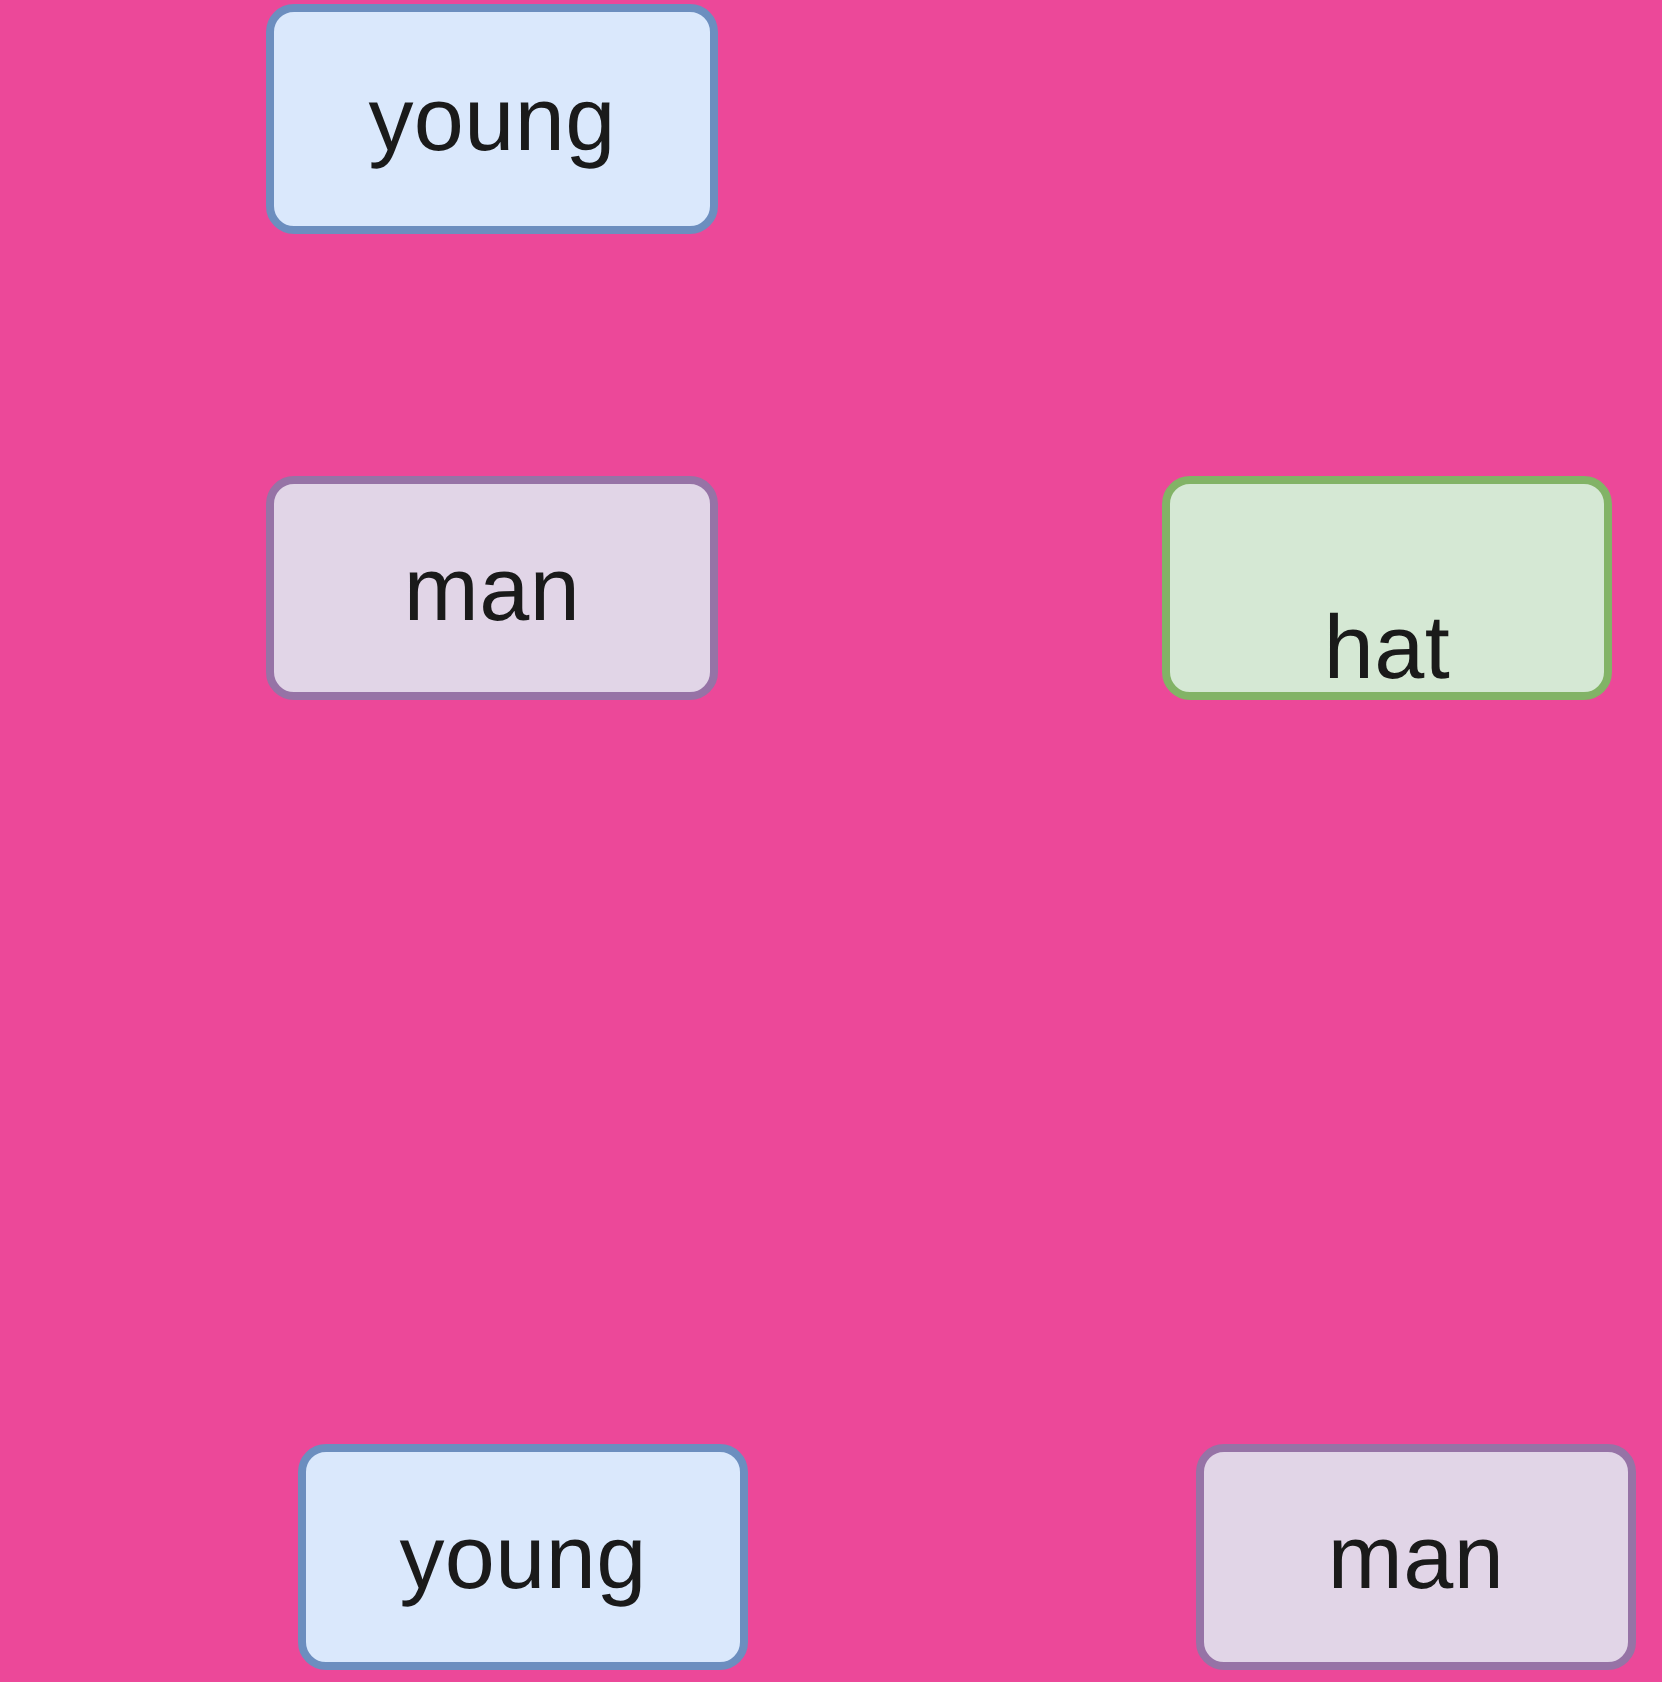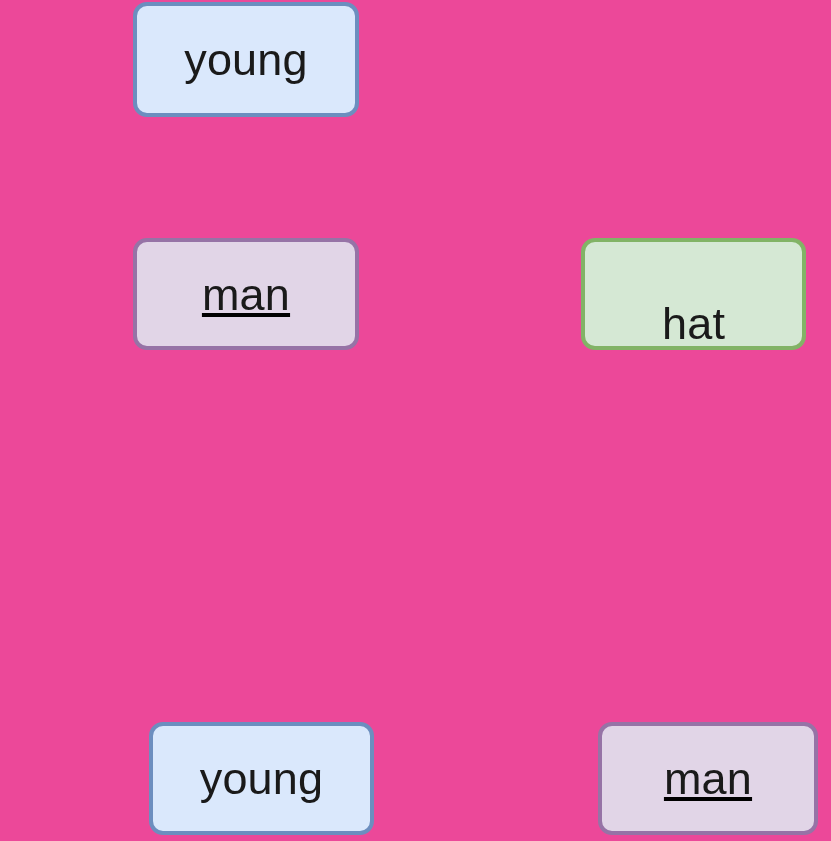--- a/index.html
+++ b/index.html
@@ -33,21 +33,21 @@
   .node .label {
     display: block;
     font-size: 45px;
     color: #1a1a1a;
     font-family: "Liberation Sans", sans-serif;
     font-weight: 400;
     white-space: nowrap;
   }
   
   .theme-blue   { background: #dae8fc; border-color: #6c8ebf; }
-  .theme-purple { background: #e1d5e7; border-color: #9673a6; text-decoration: underline; }
+  .theme-purple { background: #e1d5e7; border-color: #9673a6; }
   .theme-green  { background: #d5e8d4; border-color: #82b366; align-items: flex-end; }
 </style>
 </head>
 <body>
 
 <div id="canvas" style="width: 831px; height: 841px; background: #ec4899;">
 
   <div class="node theme-blue" style="left: 133px; top: 2px; width: 226px; height: 115px;">
     <span class="label">young</span>
   </div>

